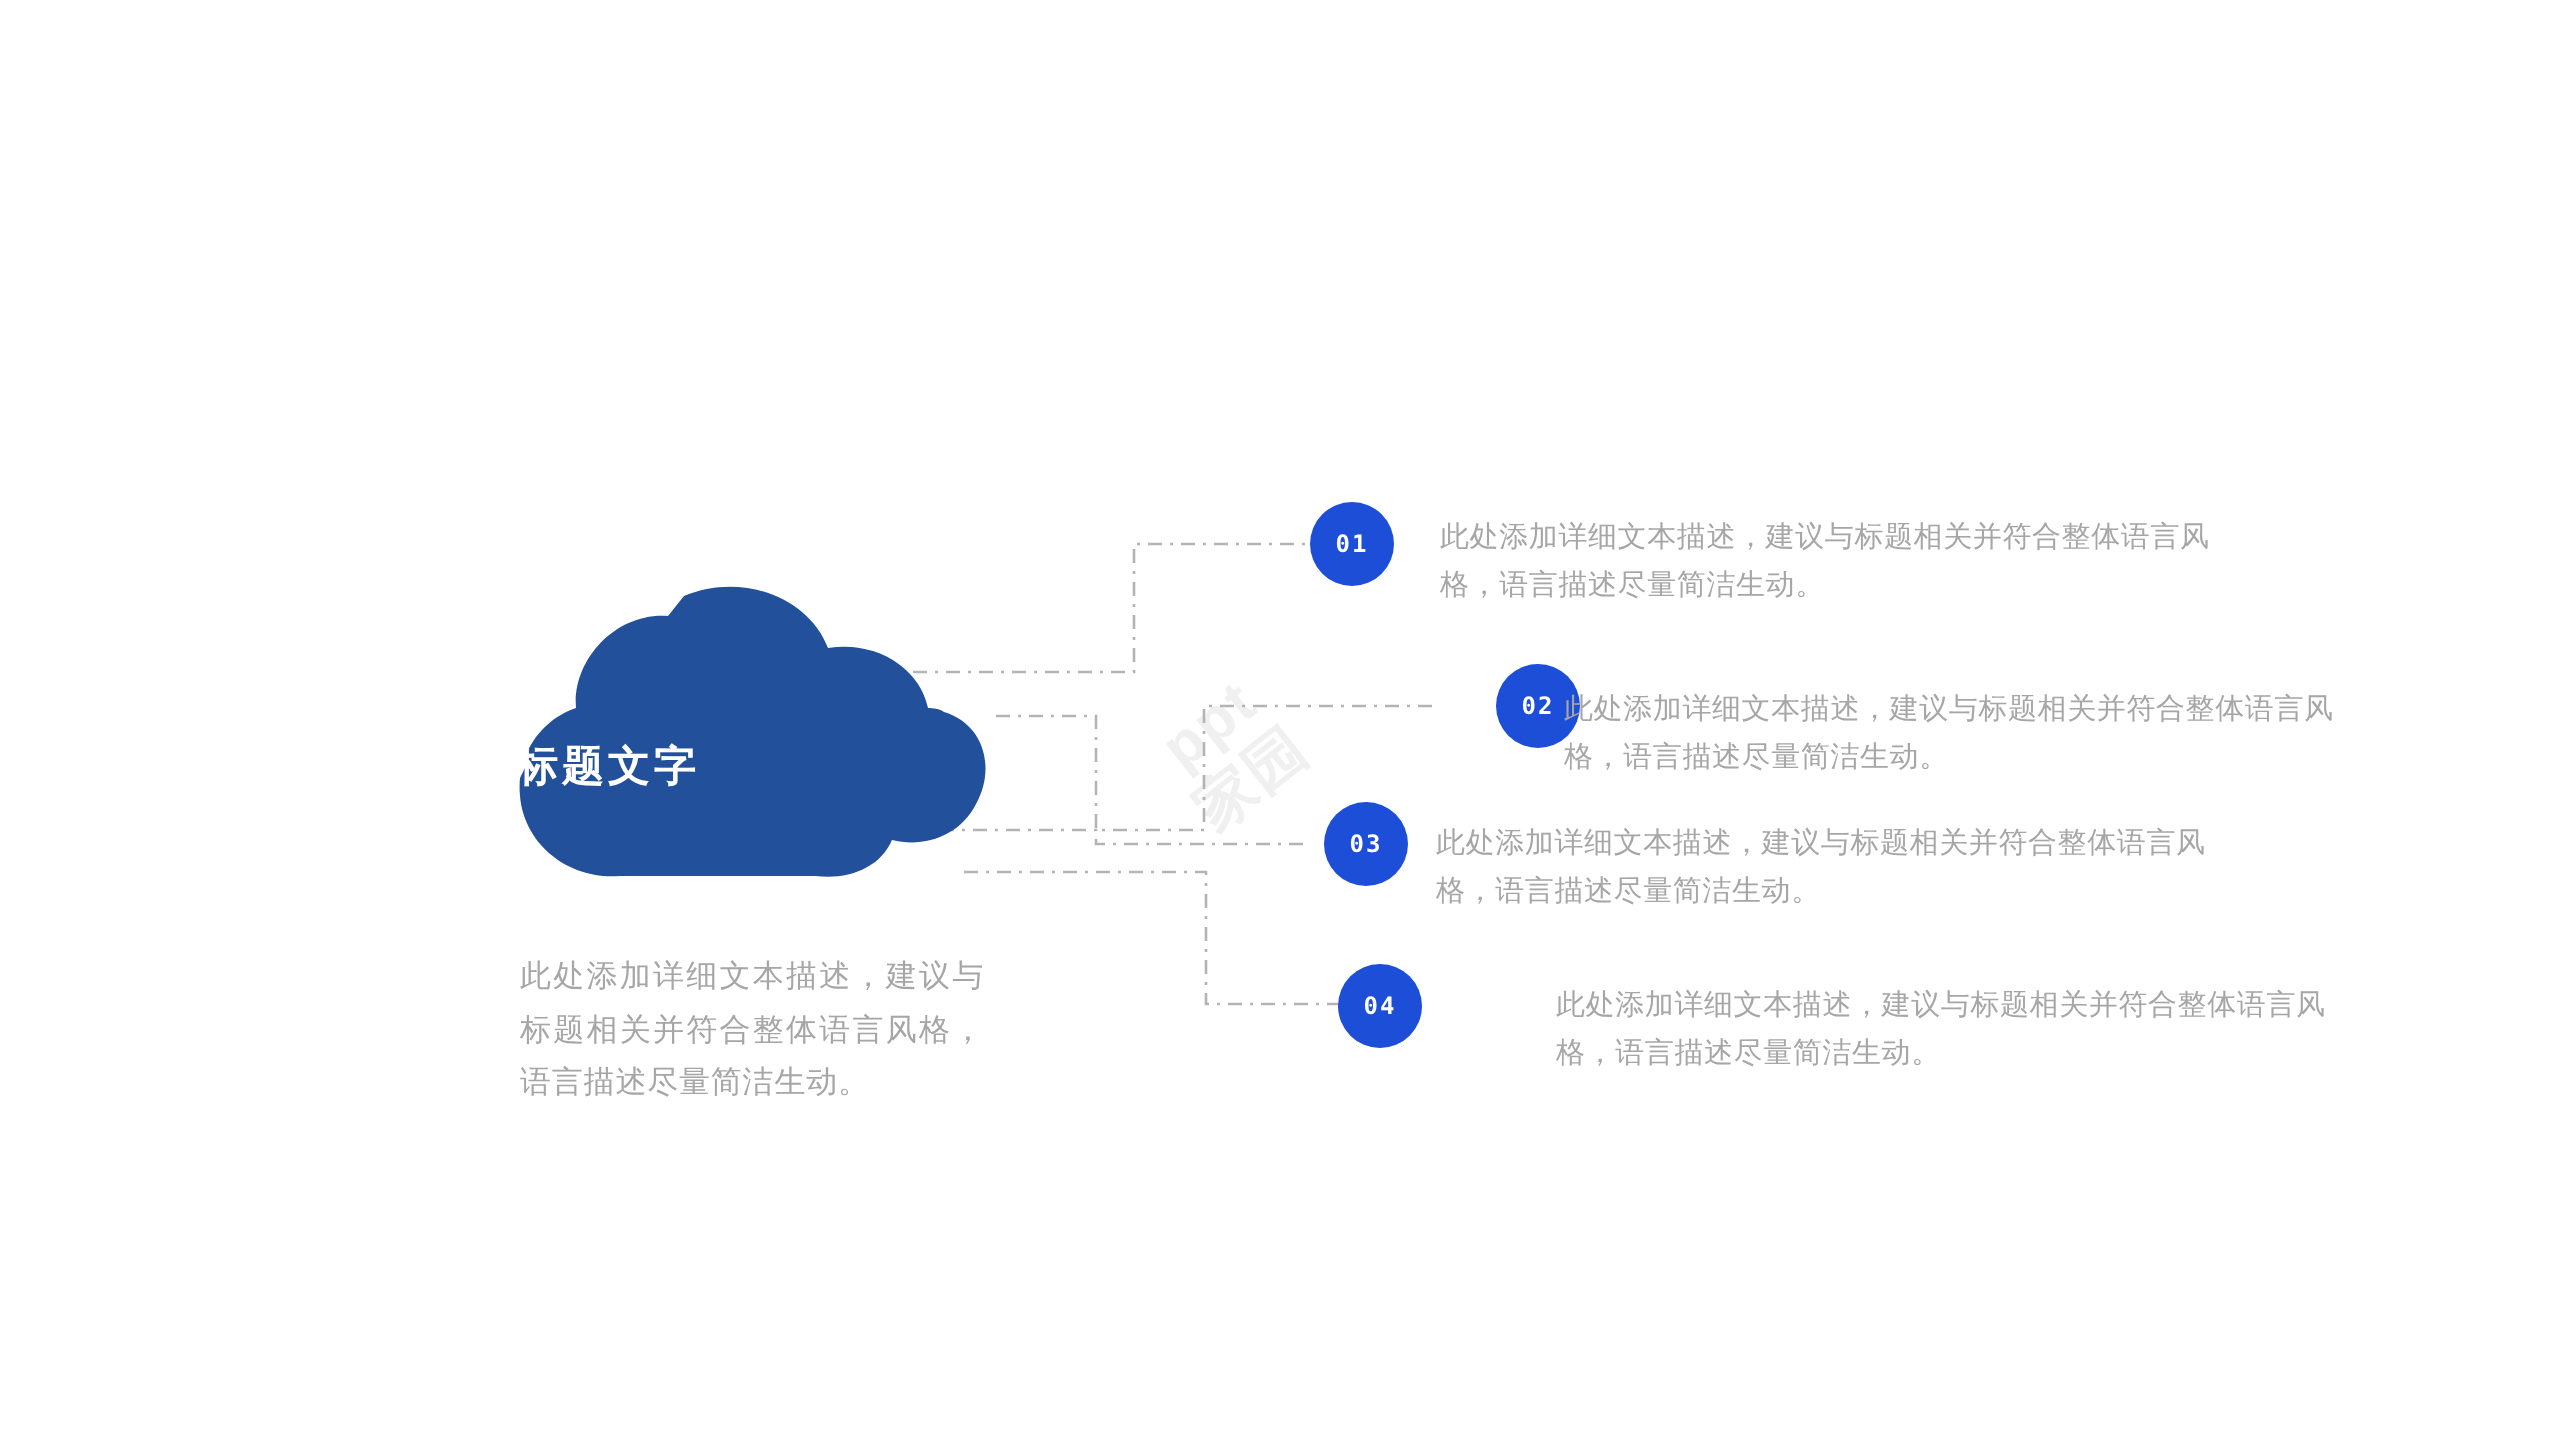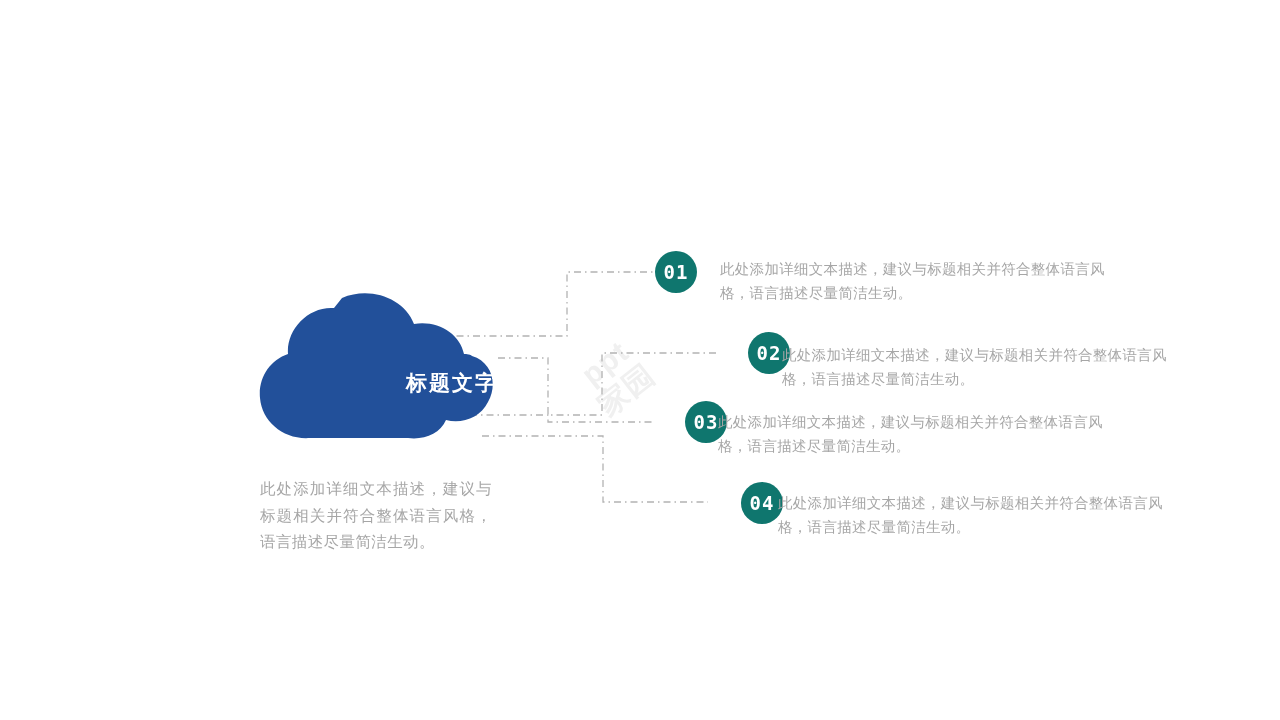--- a/index.html
+++ b/index.html
@@ -58,21 +58,21 @@
     height: 148px;
   }
   #cloud-title {
     position: absolute;
     left: 258px;
     top: 292px;
     width: 240px;
     height: 148px;
     display: flex;
     align-items: center;
-    justify-content: flex-end;
+    justify-content: flex-start;
     padding-top: 34px;
     box-sizing: border-box;
     color: #ffffff;
     font-size: 21px;
     font-weight: bold;
     letter-spacing: 2px;
     pointer-events: none;
   }
 
   
@@ -90,49 +90,49 @@
 
   
   .item {
     position: absolute;
   }
   .badge {
     position: absolute;
     width: 42px;
     height: 42px;
     border-radius: 50%;
-    background: #0f766e;
+    background: #1d4ed8;
     display: flex;
     align-items: center;
     justify-content: center;
     color: #ffffff;
-    font-size: 19px;
+    font-size: 12px;
     font-weight: bold;
     letter-spacing: 1px;
     font-family: "DejaVu Sans Mono", "Liberation Mono", monospace;
   }
   .item-text {
     position: absolute;
     color: #a6a6a6;
     font-size: 14.5px;
     line-height: 24px;
     letter-spacing: 0.3px;
   }
 
   
   #item-01 .badge { left: 655px; top: 251px; }
   #item-01 .item-text { left: 720px; top: 257px; width: 404px; }
 
   #item-02 .badge { left: 748px; top: 332px; }
   #item-02 .item-text { left: 782px; top: 343px; width: 392px; }
 
-  #item-03 .badge { left: 685px; top: 401px; }
+  #item-03 .badge { left: 662px; top: 401px; }
   #item-03 .item-text { left: 718px; top: 410px; width: 392px; }
 
-  #item-04 .badge { left: 741px; top: 482px; }
+  #item-04 .badge { left: 669px; top: 482px; }
   #item-04 .item-text { left: 778px; top: 491px; width: 392px; }
 </style>
 </head>
 <body>
 
 <div id="slide">
 
   <div class="watermark">
     <span class="wm-line1">ppt</span>
     <span class="wm-line2">家园</span>

